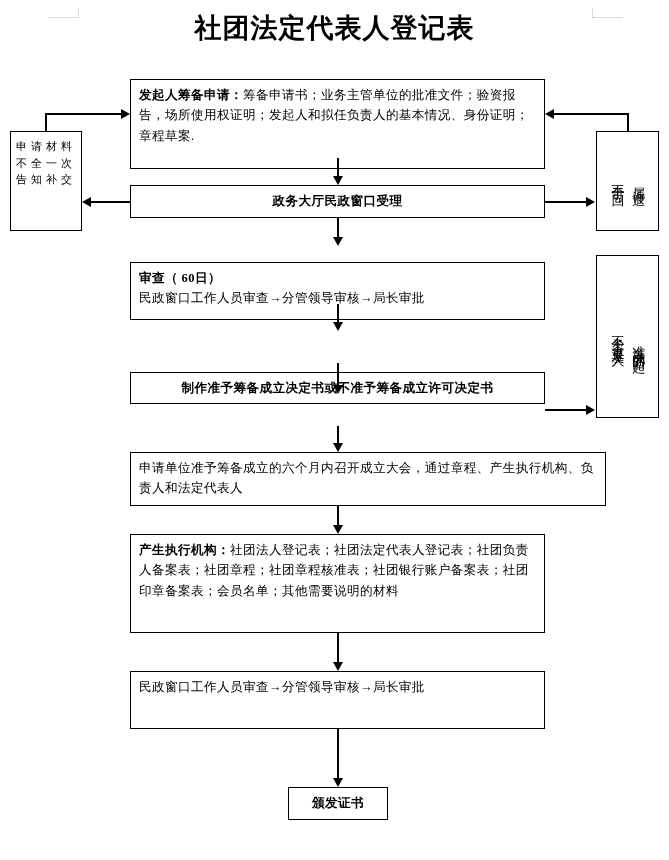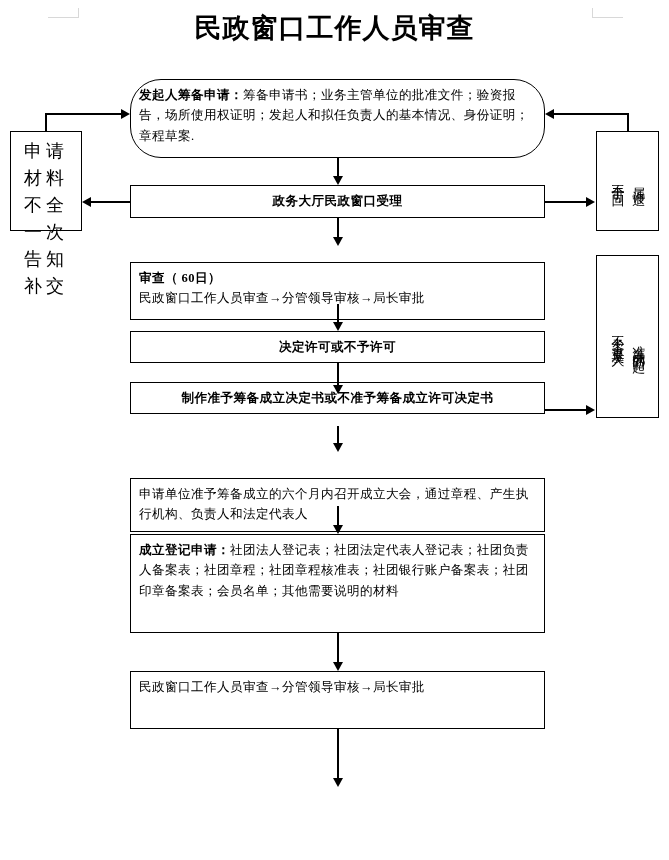--- a/index.html
+++ b/index.html
@@ -110,28 +110,28 @@
   }
 </style>
 </head>
 <body>
 
 <div id="page">
 
   <div class="crop-mark tl"></div>
   <div class="crop-mark tr"></div>
 
-  <div class="title">民政窗口工作人员审查</div>
-
-  <div class="box" style="left:130px; top:79px; width:415px; height:79px;border-radius:31px;">
+  <div class="title">社团法定代表人登记表</div>
+
+  <div class="box" style="left:130px; top:79px; width:415px; height:90px;">
     <span class="lead">发起人筹备申请：</span><span>筹备申请书；业务主管单位的批准文件；验资报告，场所使用权证明；发起人和拟任负责人的基本情况、身份证明；章程草案.</span>
   </div>
 
   <div class="box vert" style="left:10px; top:131px; width:72px; height:100px;">
-    <div style="font-size:18px; line-height:1.5; letter-spacing:4px; text-align:center;">申请材料不全一次告知补交</div>
+    <div style="font-size:11px; line-height:1.5; letter-spacing:4px; text-align:center;">申请材料不全一次告知补交</div>
   </div>
 
   <div class="box vert" style="left:596px; top:131px; width:63px; height:100px;">
     <div class="vcol-wrap">
       <div class="vcol">属许退</div>
       <div class="vcol">不于可回</div>
     </div>
   </div>
 
   <div class="box center" style="left:130px; top:185px; width:415px; height:33px;">
@@ -143,40 +143,40 @@
     <div>民政窗口工作人员审查→分管领导审核→局长审批</div>
   </div>
 
   <div class="box vert" style="left:596px; top:255px; width:63px; height:163px;">
     <div class="vcol-wrap">
       <div class="vcol pad-top">准筹成的回起</div>
       <div class="vcol">不予备立退发人</div>
     </div>
   </div>
 
-  <div class="box center" style="left:130px; top:331px; width:415px; height:32px;">
-    <span>决定许可或不予许可</span>
-  </div>
-
-  <div class="box center" style="left:130px; top:382px; width:415px; height:32px;">
+
+  <div class="box center" style="left:130px; top:372px; width:415px; height:32px;">
     <span>制作准予筹备成立决定书或不准予筹备成立许可决定书</span>
   </div>
 
-  <div class="box" style="left:130px; top:452px; width:415px; height:54px;margin-top:26px;">
+  <div class="box" style="left:130px; top:452px; width:476px; height:54px;">
     <span>申请单位准予筹备成立的六个月内召开成立大会，通过章程、产生执行机构、负责人和法定代表人</span>
   </div>
 
   <div class="box" style="left:130px; top:534px; width:415px; height:99px;">
-    <span class="lead">成立登记申请：</span><span>社团法人登记表；社团法定代表人登记表；社团负责人备案表；社团章程；社团章程核准表；社团银行账户备案表；社团印章备案表；会员名单；其他需要说明的材料</span>
+    <span class="lead">产生执行机构：</span><span>社团法人登记表；社团法定代表人登记表；社团负责人备案表；社团章程；社团章程核准表；社团银行账户备案表；社团印章备案表；会员名单；其他需要说明的材料</span>
   </div>
 
   <div class="box" style="left:130px; top:671px; width:415px; height:58px;">
     <div>民政窗口工作人员审查→分管领导审核→局长审批</div>
   </div>
 
+  <div class="box center" style="left:288px; top:787px; width:100px; height:33px;">
+    <span>颁发证书</span>
+  </div>
 
   <div class="line v" style="left:45px; top:113px; height:19px;"></div>
   <div class="line h" style="left:45px; top:113px; width:77px;"></div>
   <div class="arrow right" style="left:121px; top:109px;"></div>
 
   <div class="line v" style="left:627px; top:113px; height:19px;"></div>
   <div class="line h" style="left:554px; top:113px; width:75px;"></div>
   <div class="arrow left" style="left:545px; top:109px;"></div>
 
   <div class="line v" style="left:337px; top:158px; height:19px;"></div>

